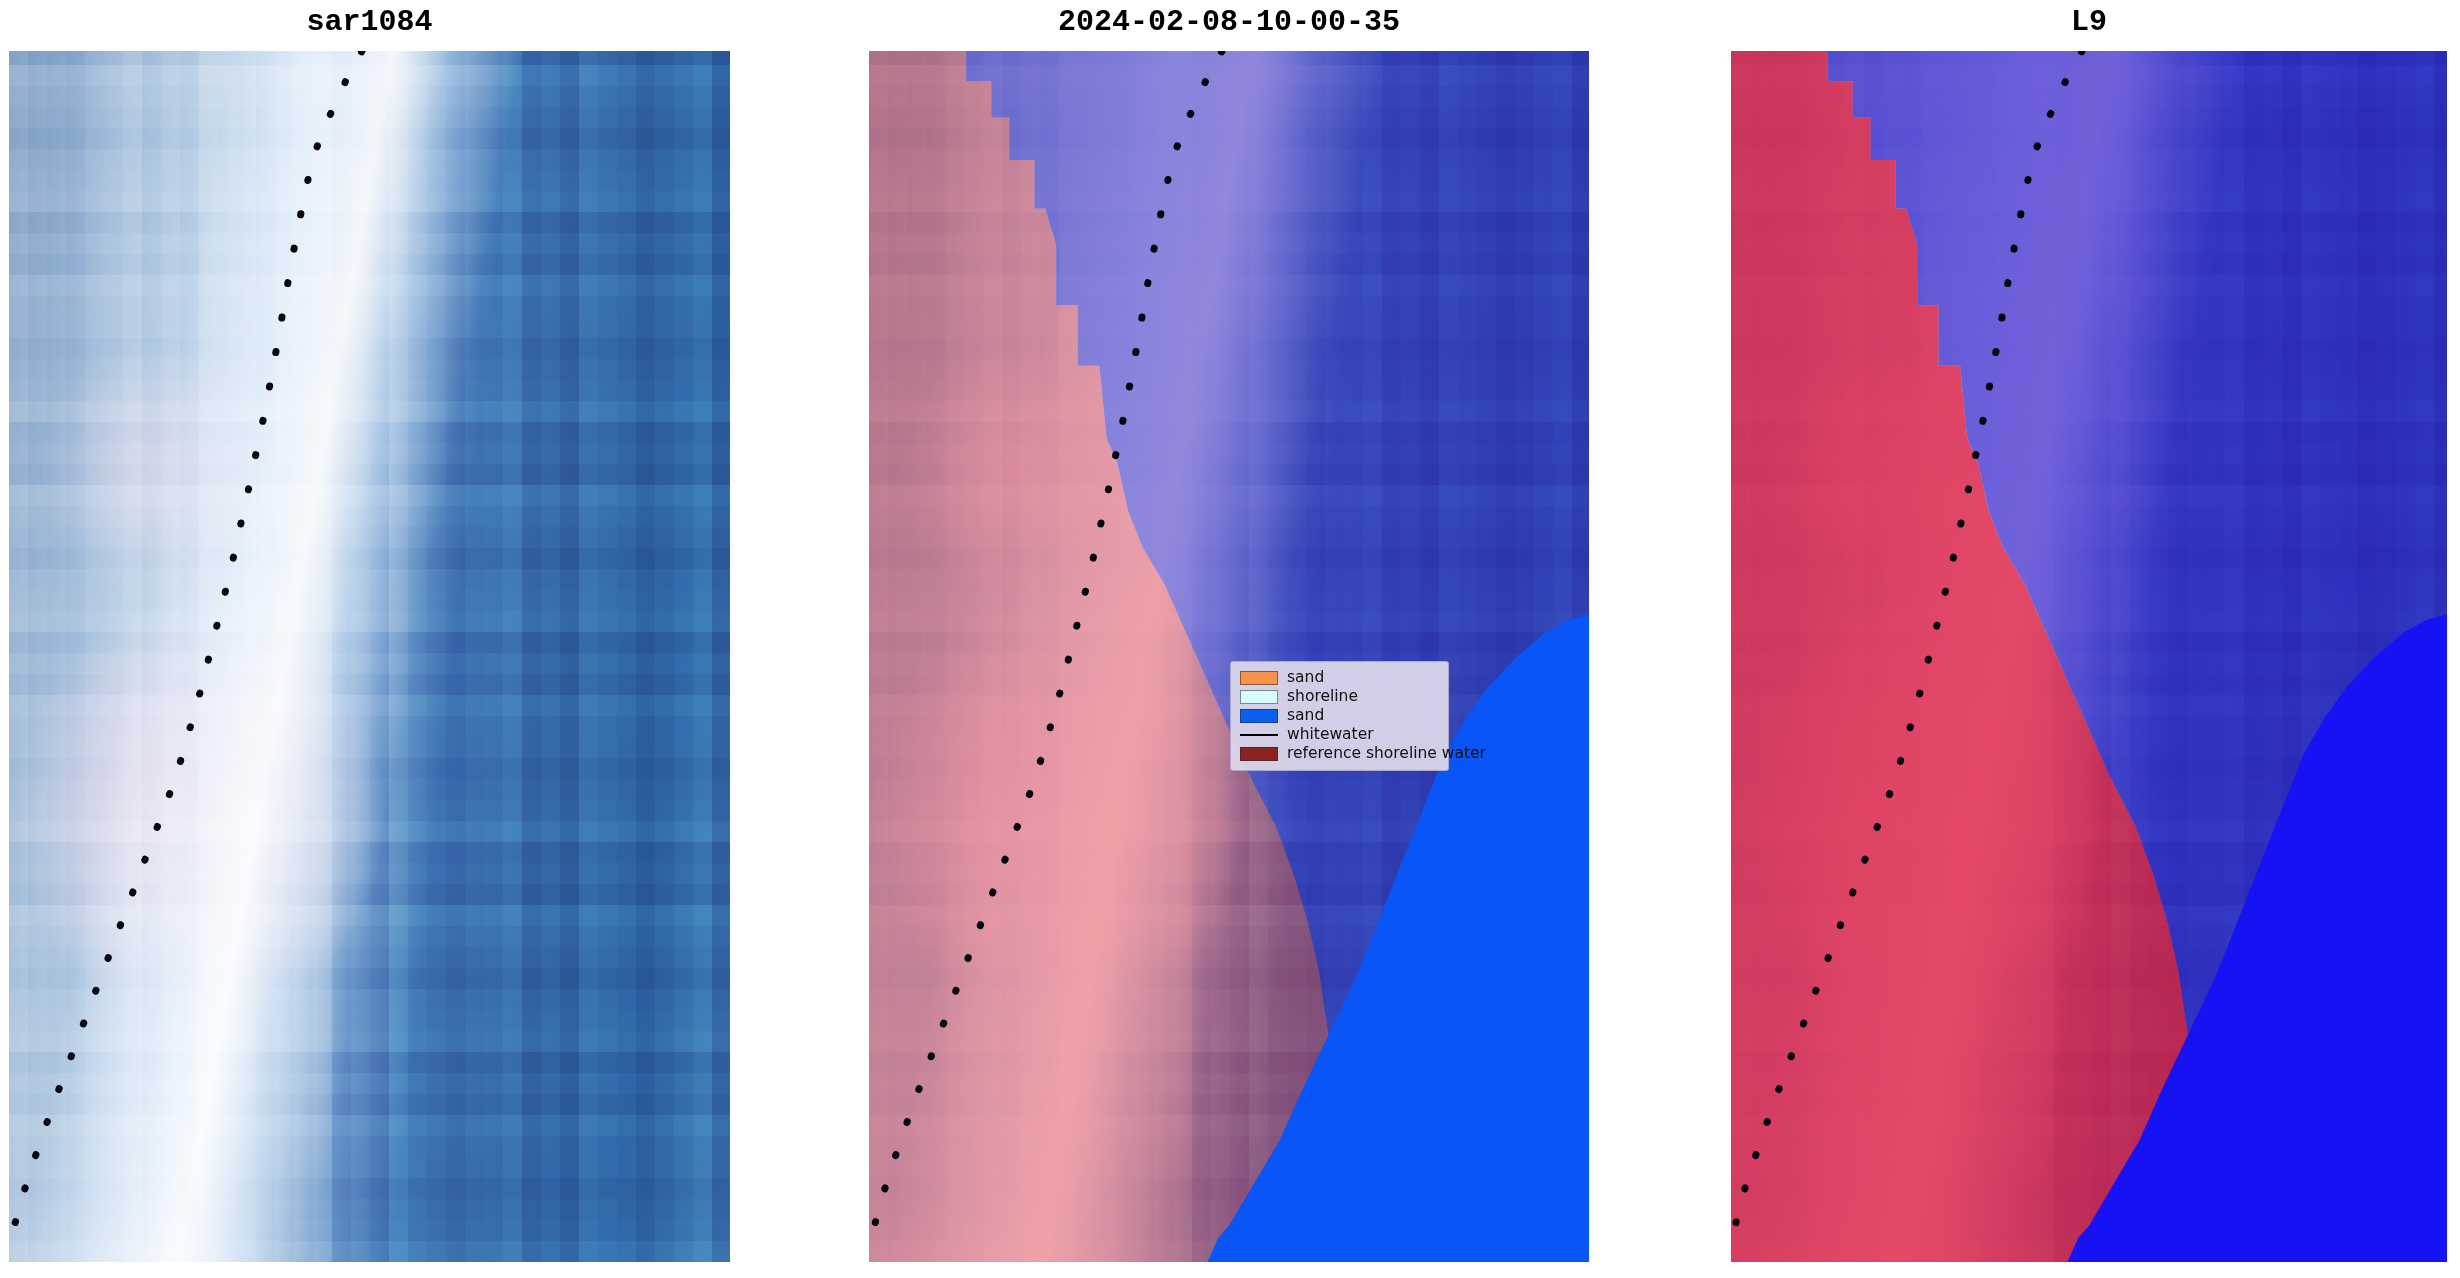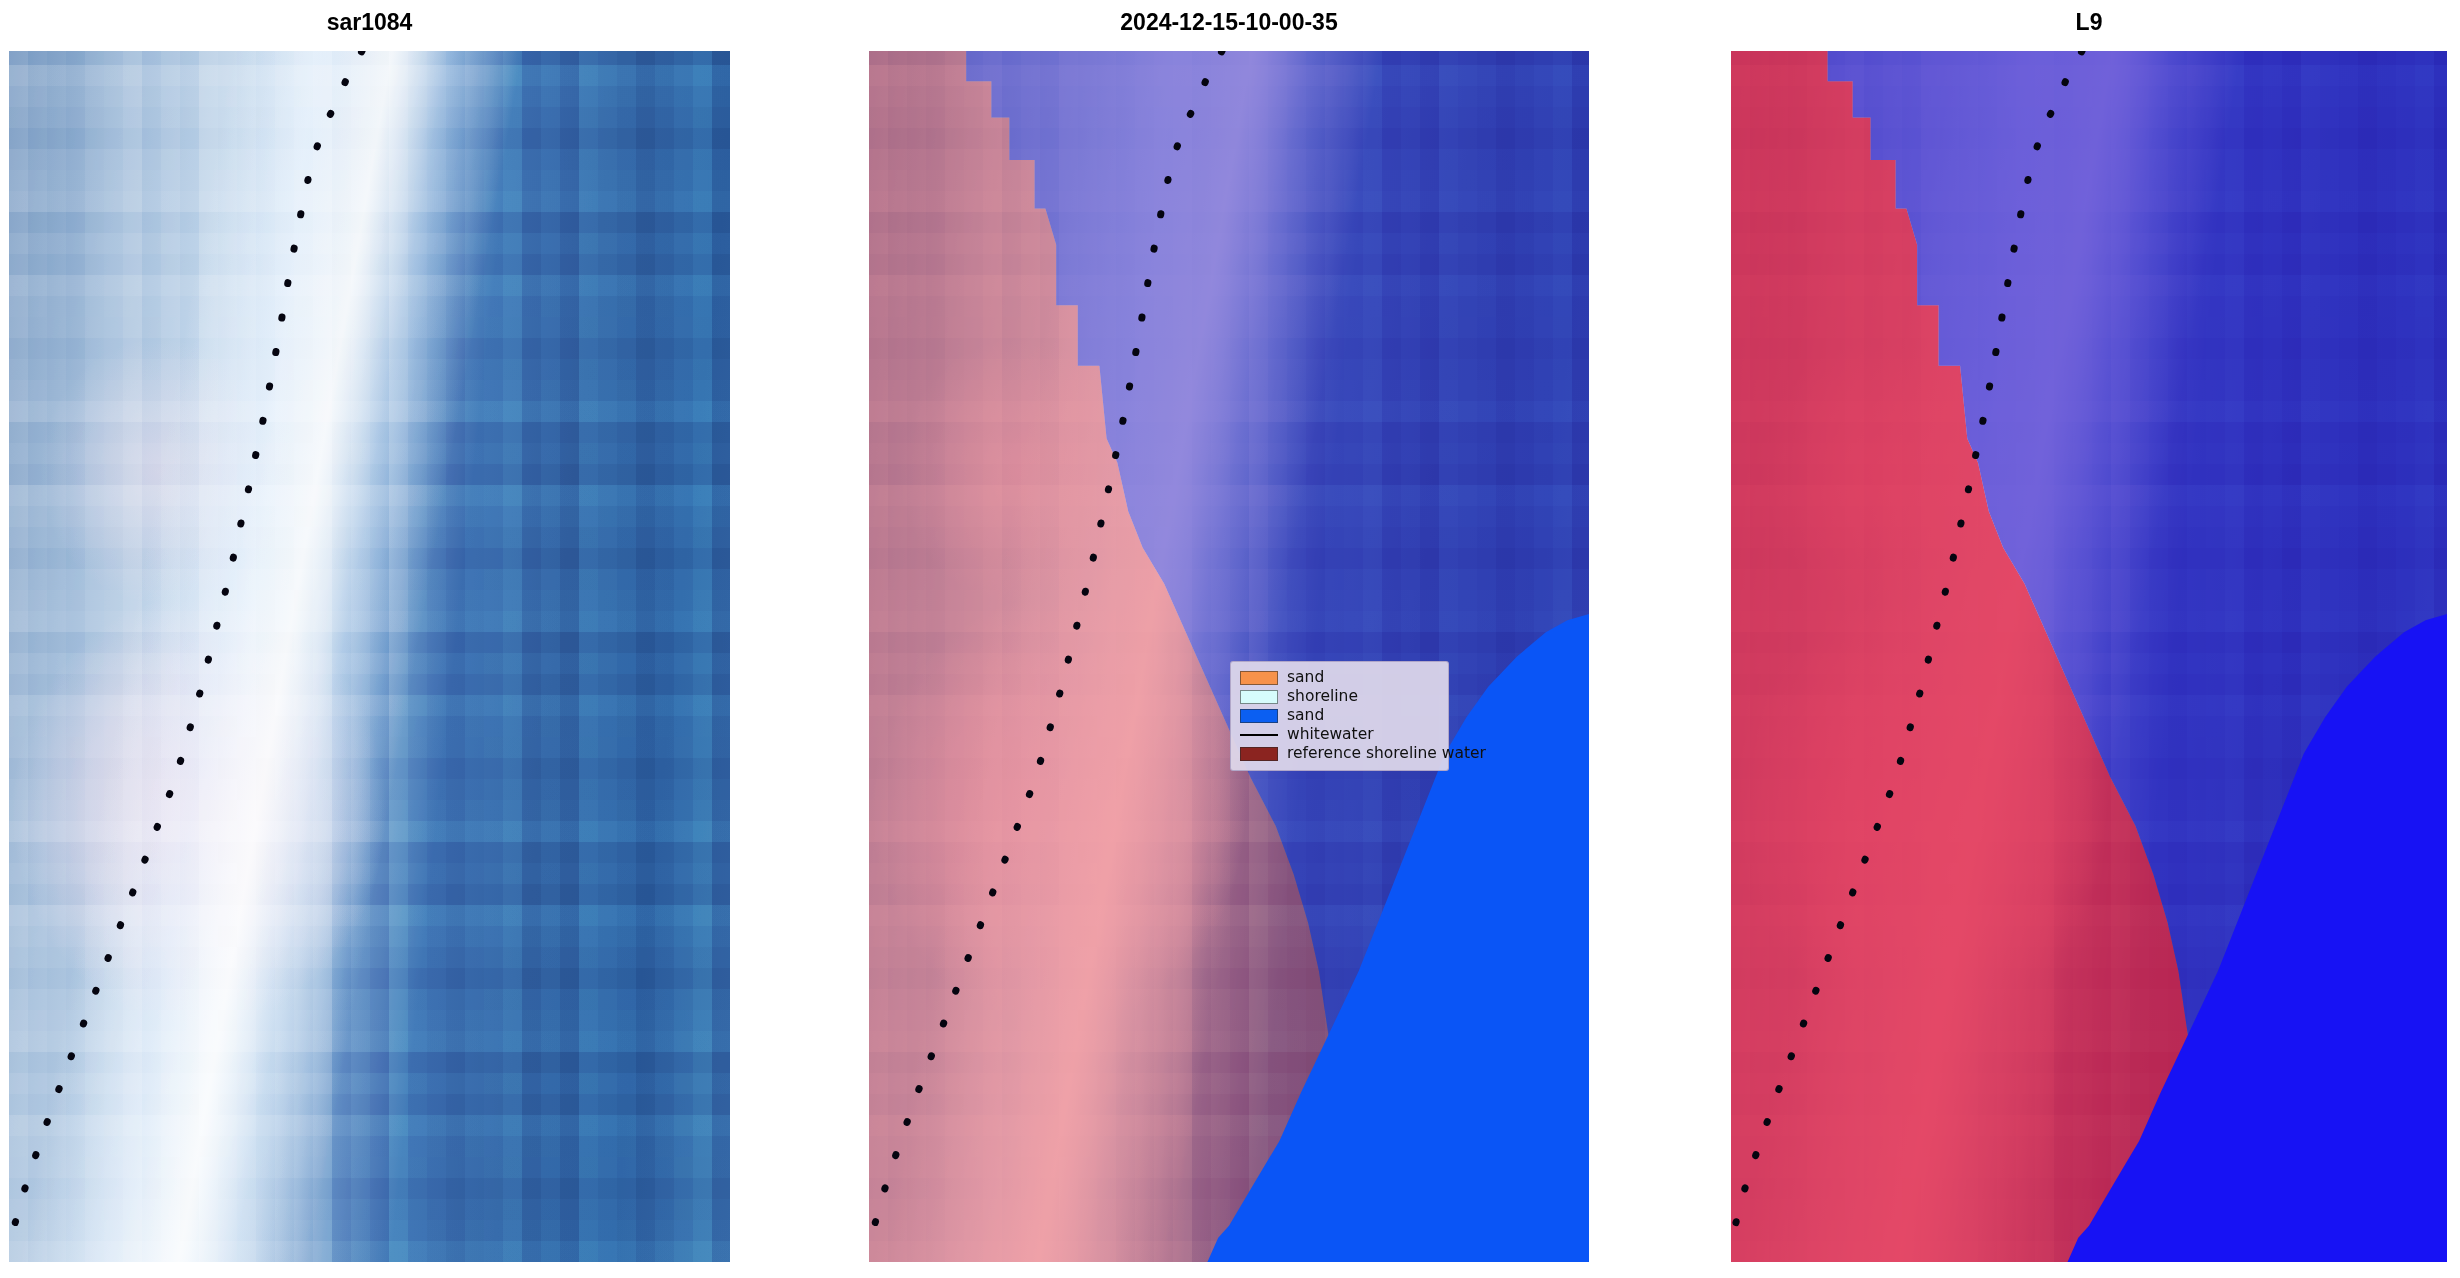--- a/index.html
+++ b/index.html
@@ -27,23 +27,23 @@
     position: absolute;
     top: 0;
   }
 
   .panel-title {
     position: absolute;
     top: 0px;
     left: 0;
     width: 100%;
     text-align: center;
-    font-family: Liberation Sans, sans-serif;
+    font-family: Liberation Mono, monospace;
     font-weight: bold;
-    font-size: 23px;
+    font-size: 30px;
     color: #000000;
     line-height: 44px;
     letter-spacing: 0px;
     white-space: nowrap;
   }
 
   .axes {
     position: absolute;
     top: 51px;
     overflow: hidden;
@@ -255,21 +255,21 @@
                L 288 182 L 282 214 L 276 248 L 270 284 L 263 322 L 256 360
                L 248 398 L 240 436 L 232 472 L 224 508 L 216 542 L 208 574
                L 200 606 L 192 638 L 183 670 L 174 702 L 164 734 L 152 766
                L 140 798 L 128 830 L 116 862 L 104 894 L 92 926 L 80 958
                L 68 990 L 56 1022 L 44 1054 L 33 1086 L 22 1118 L 12 1150
                L 4 1180 L 0 1200"></path>
     </svg>
   </div>
 
   <div class="panel" id="panel-2">
-    <div class="panel-title">2024-12-15-10-00-35</div>
+    <div class="panel-title">2024-02-08-10-00-35</div>
   </div>
   <div class="axes" id="axes-2">
     <div class="raster sar-base"></div>
     <div class="raster pixel-noise"></div>
     <div class="raster pixel-noise-b"></div>
     <div class="raster sand-overlay sand-fill-mid"></div>
     <div class="raster water-overlay water-fill-mid"></div>
     <div class="water-patch water-patch-2"></div>
     <svg class="shoreline-svg" viewBox="0 0 720 1211" preserveAspectRatio="none">
       <path class="shoreline-path" d="M 353 0 L 340 22 L 330 46 L 318 70 L 308 96 L 300 124 L 294 152

